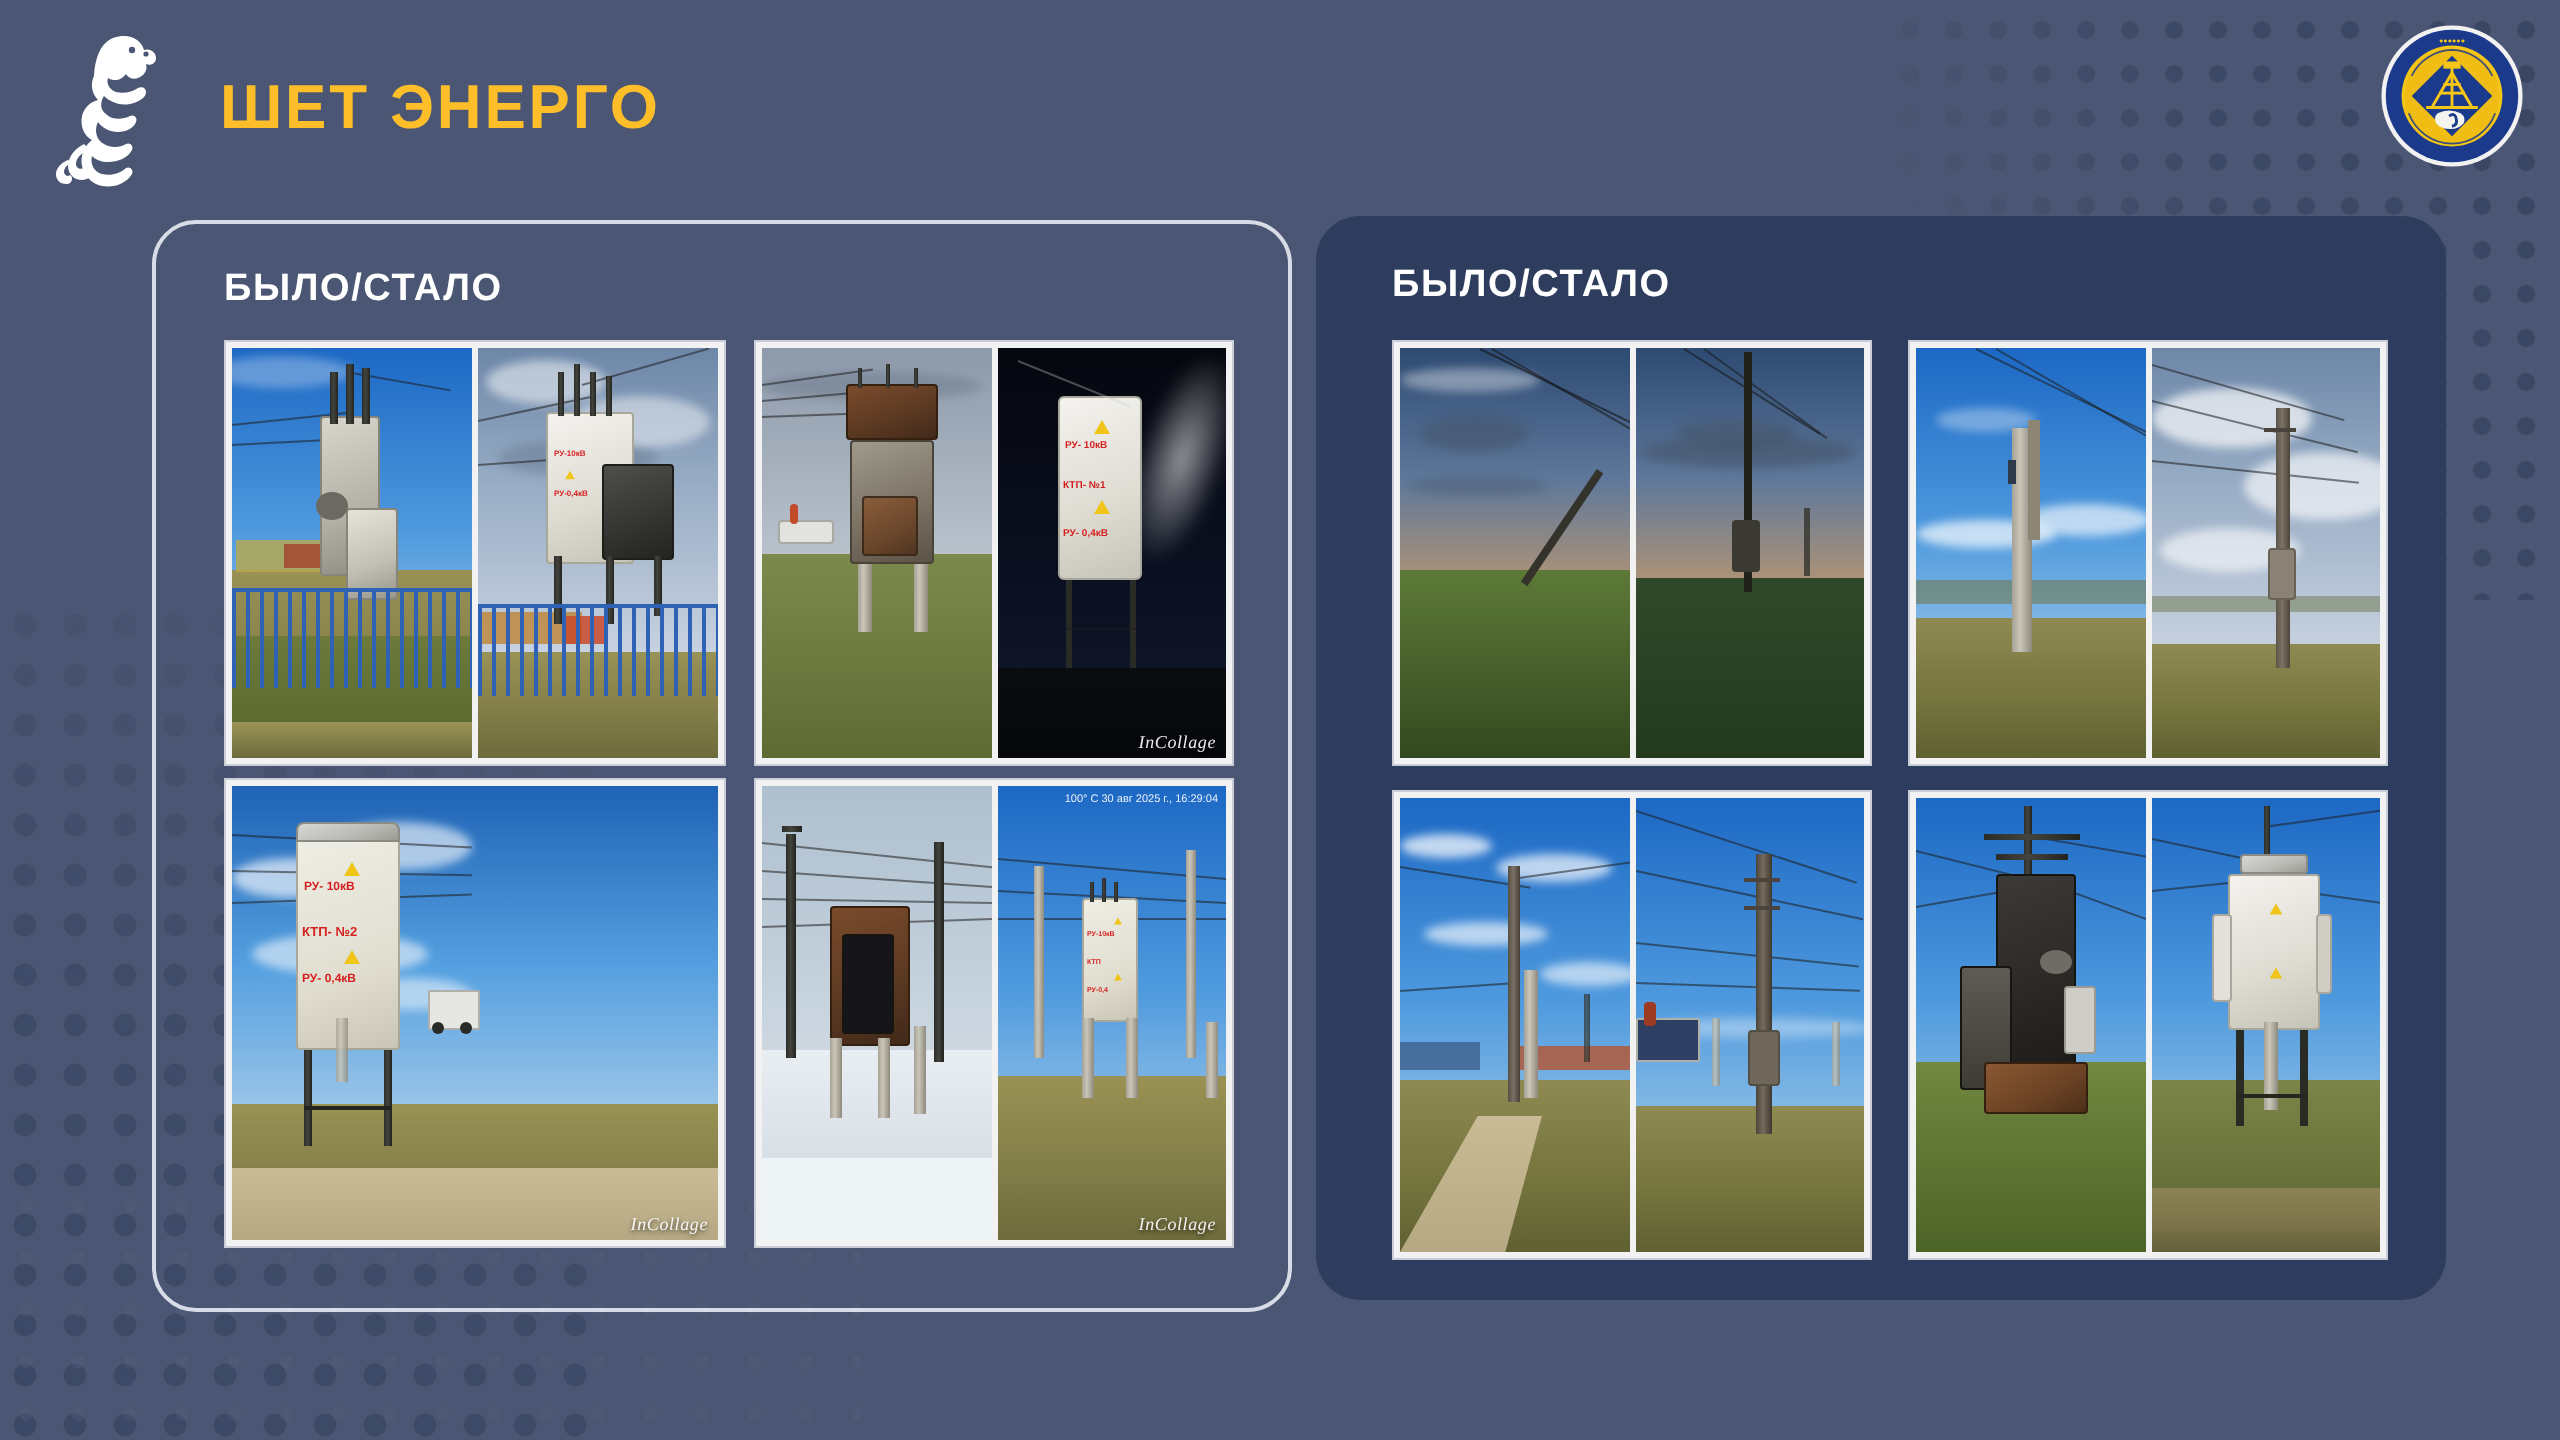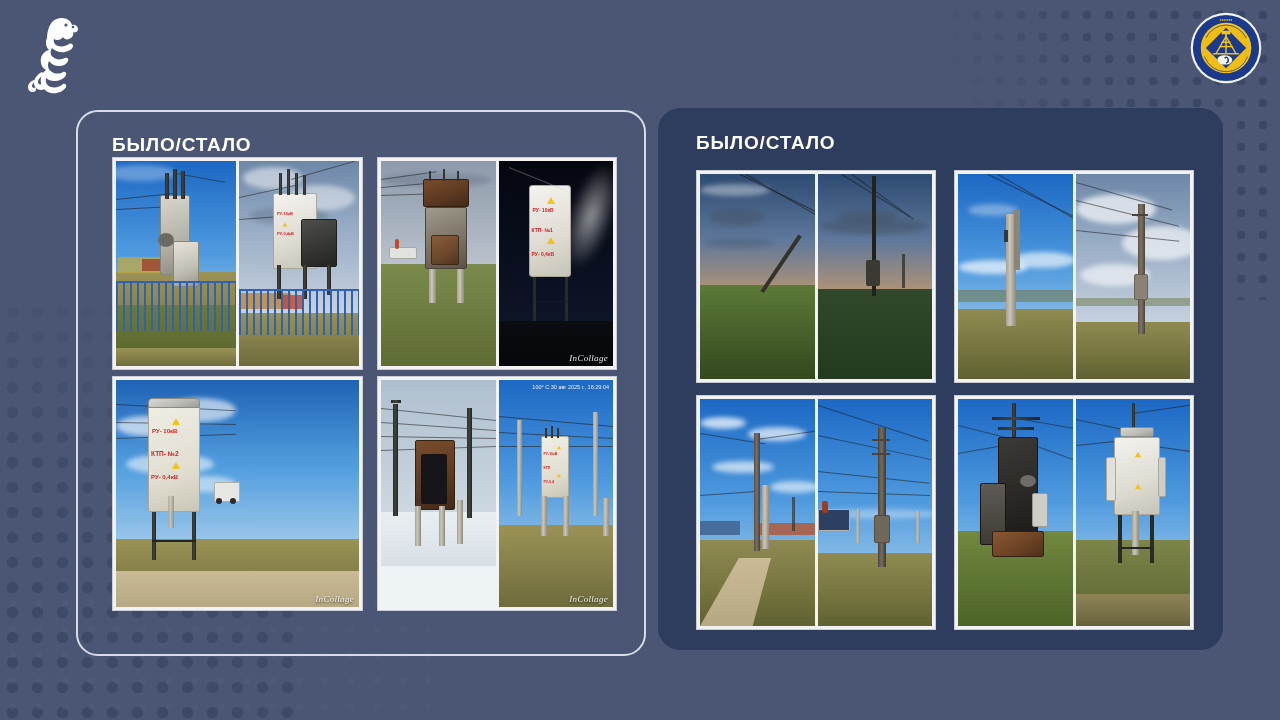--- a/index.html
+++ b/index.html
@@ -91,21 +91,21 @@
     color: #ffffff;
   }
   #card-right .card-title { left: 38px; top: 24px; }
 
   .photo-grid {
     position: absolute;
     display: grid;
     grid-template-columns: 1fr 1fr;
   }
   #grid-left {
-    left: 34px; top: 45px;
+    left: 34px; top: 58px;
     width: 413px; height: 466px;
     grid-template-columns: 251px 240px;
     grid-template-rows: 213px 235px;
     gap: 6px 14px;
   }
   #grid-right {
     left: 38px; top: 62px;
     width: 500px; height: 470px;
     grid-template-columns: 240px 240px;
     grid-template-rows: 213px 235px;
@@ -264,20 +264,21 @@
           <circle cx="44" cy="11" r="1.6" fill="#4a5673"></circle>
           <circle cx="51" cy="13" r="1.3" fill="#4a5673"></circle>
           <path d="M20 58 c-4 2 -8 6 -8 11 c0 4 3 7 7 7 c3 0 5 -2 5 -4 c0 -2 -2 -3 -4 -2
                    c-2 1 -4 0 -4 -2 c0 -3 3 -6 7 -7 Z"></path>
           <path d="M12 66 c-3 1 -6 4 -6 7 c0 3 2 5 5 5 c2 0 3 -1 3 -3 c0 -1 -1 -2 -2 -1
                    c-1 0 -2 -1 -2 -2 c0 -2 2 -4 4 -5 Z"></path>
         </g>
       </svg>
     </div>
 
+    <div id="page-title">ШЕТ ЭНЕРГО</div>
 
     <div id="org-emblem">
       <svg viewBox="0 0 100 100" xmlns="http://www.w3.org/2000/svg">
         <circle cx="50" cy="50" r="49" fill="#f2f2f2"></circle>
         <circle cx="50" cy="50" r="46" fill="#1b3a8c"></circle>
         <circle cx="50" cy="50" r="35" fill="#f5c518"></circle>
         <circle cx="50" cy="50" r="33" fill="#f0bd14"></circle>
         <path d="M50 22 L78 50 L50 78 L22 50 Z" fill="#1b3a8c"></path>
         <g stroke="#f5c518" stroke-width="2" fill="none">
           <path d="M50 30 L50 58"></path>

